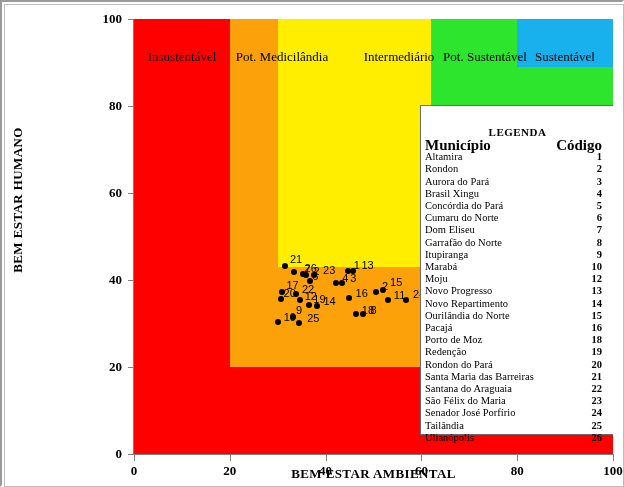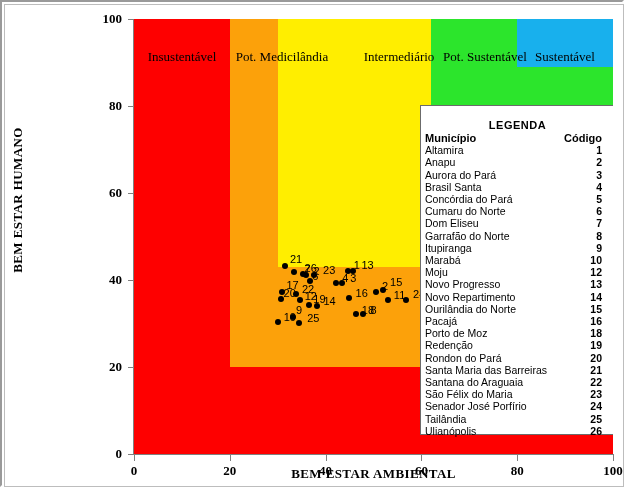--- a/index.html
+++ b/index.html
@@ -46,26 +46,26 @@
 
   
   .pt{position:absolute;width:6px;height:6px;border-radius:50%;
       background:#000;margin-left:-3px;margin-top:-3px;}
   .ptlab{position:absolute;font-family:"Liberation Sans",sans-serif;
          font-size:11px;color:#000;white-space:nowrap;}
 
   
   #legend{position:absolute;left:418px;top:103px;width:195px;height:330px;
           background:#ffffff;border:1px solid #6b6b6b;box-sizing:border-box;
-          font-family:Liberation Sans, sans-serif;font-size:10px;color:#000;
-          padding:13px 4px 0 4px;}
+          font-family:Liberation Serif, serif;font-size:10px;color:#000;
+          padding:20px 4px 0 4px;}
   #legend .title{text-align:center;font-weight:bold;font-size:11px;
                  letter-spacing:.5px;padding-bottom:1px;}
   #legend table{width:100%;border-collapse:collapse;}
-  #legend th{font-weight:bold;font-size:11px;padding:0;line-height:12.2px;}
+  #legend th{font-weight:bold;font-size:15px;padding:0;line-height:12.2px;}
   #legend th.m{text-align:left;}
   #legend th.c{text-align:right;padding-right:8px;}
   #legend td{padding:0;line-height:12.2px;font-size:10.5px;}
   #legend td.m{text-align:left;}
   #legend td.c{text-align:right;font-weight:bold;padding-right:8px;}
 </style>
 </head>
 <body>
 
 <div id="frame">
@@ -158,29 +158,29 @@
             <th class="m">Município</th>
             <th class="c">Código</th>
           </tr>
         </thead>
         <tbody id="legend-body">
             <tr>
               <td class="m">Altamira</td>
               <td class="c">1</td>
             </tr>
             <tr>
-              <td class="m">Anapu</td>
+              <td class="m">Rondon</td>
               <td class="c">2</td>
             </tr>
             <tr>
               <td class="m">Aurora do Pará</td>
               <td class="c">3</td>
             </tr>
             <tr>
-              <td class="m">Brasil Santa</td>
+              <td class="m">Brasil Xingu</td>
               <td class="c">4</td>
             </tr>
             <tr>
               <td class="m">Concórdia do Pará</td>
               <td class="c">5</td>
             </tr>
             <tr>
               <td class="m">Cumaru do Norte</td>
               <td class="c">6</td>
             </tr>

